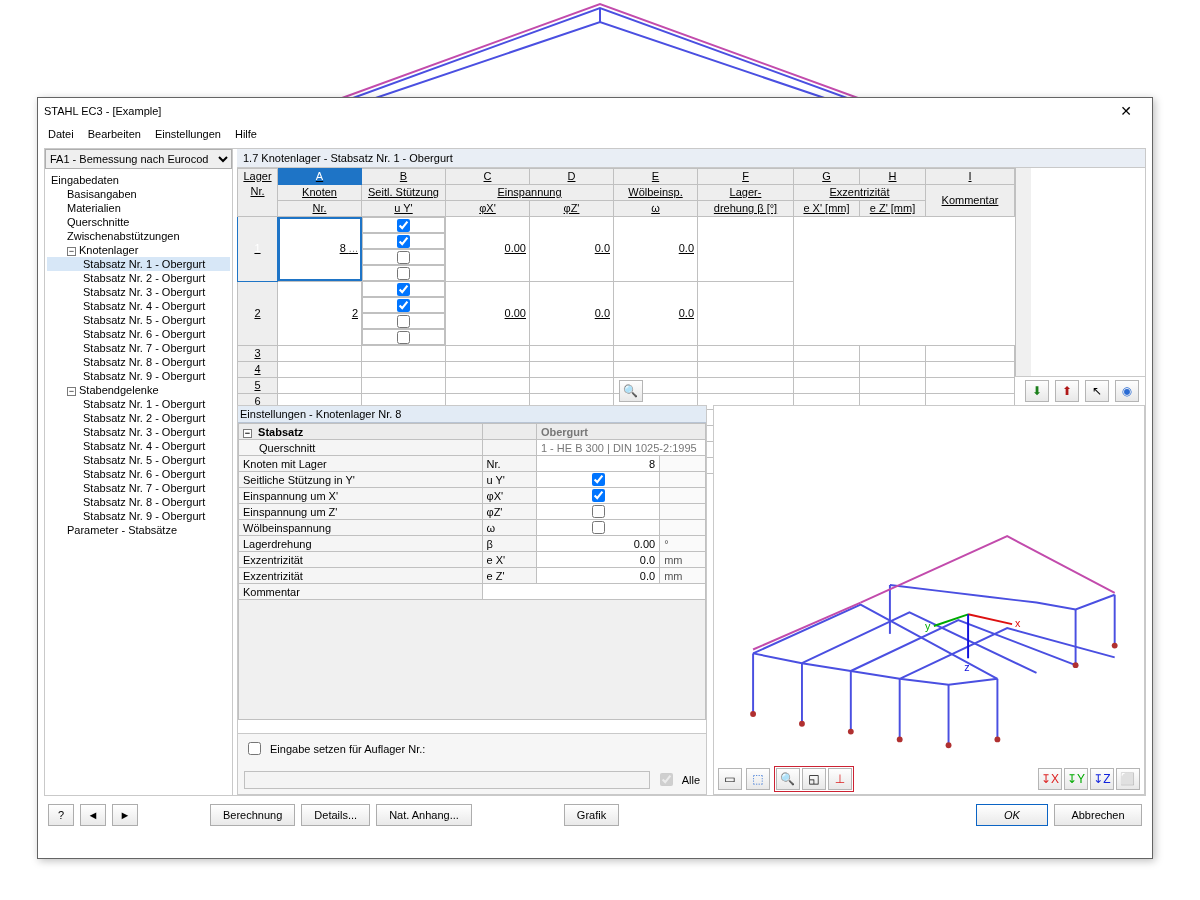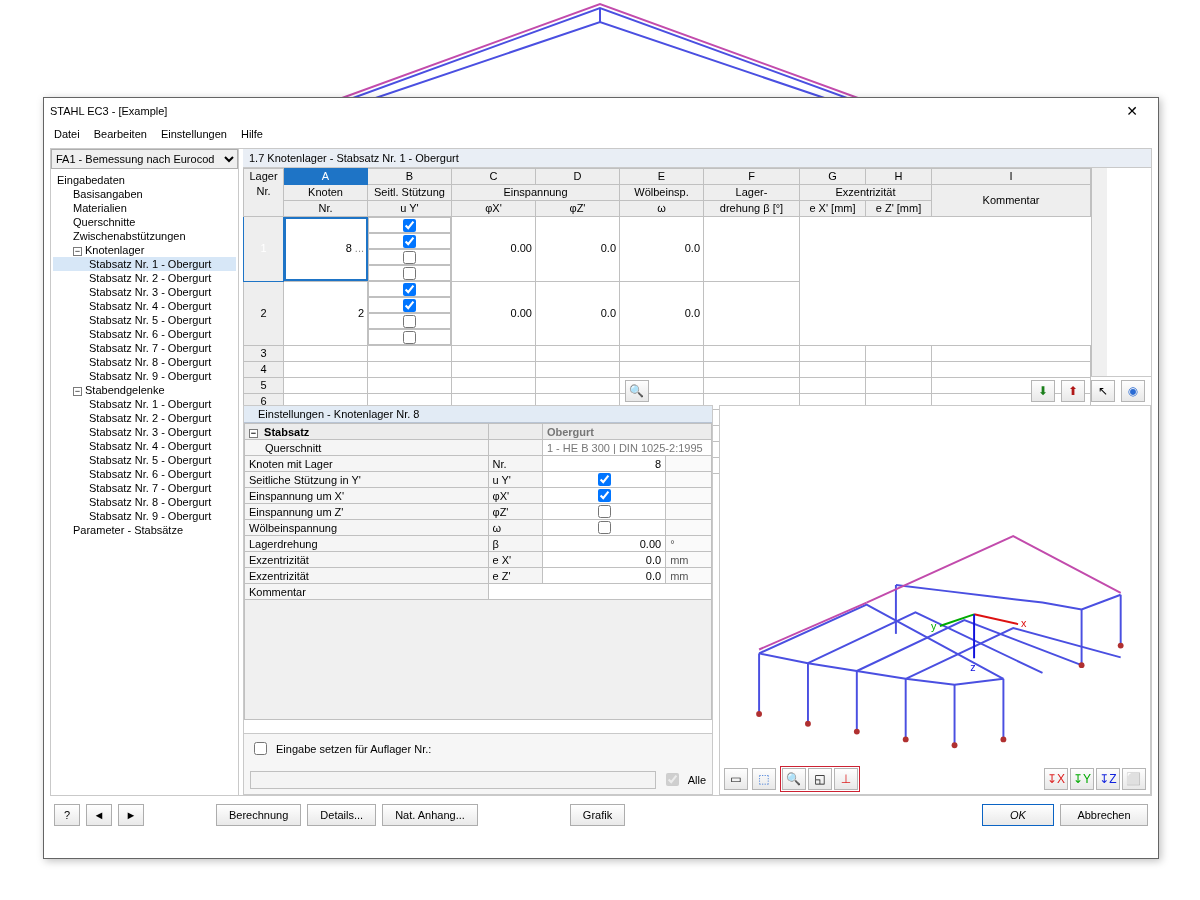--- a/index.html
+++ b/index.html
@@ -1,21 +1,21 @@
 <!DOCTYPE html>
 <html><head>
 <meta charset="utf-8">
 <style>
   * { box-sizing: border-box; font-family: "Segoe UI", Tahoma, sans-serif; font-size: 11px; }
   body { margin: 0; background: #fff; width: 1200px; height: 900px; position: relative; overflow: hidden; }
 
   
   .bg-roof { position:absolute; top:0; left:280px; width:640px; height:120px; pointer-events:none; z-index:0; }
 
-  .dialog { position:absolute; top:97px; left:43px; width:1116px; height:762px; background:#fff; border:1px solid #646464; box-shadow:2px 2px 8px rgba(0,0,0,.25); z-index:5; display:flex; flex-direction:column; }
+  .dialog { position:absolute; top:97px; left:37px; width:1116px; height:762px; background:#fff; border:1px solid #646464; box-shadow:2px 2px 8px rgba(0,0,0,.25); z-index:5; display:flex; flex-direction:column; }
   .titlebar { height:26px; display:flex; align-items:center; padding:0 6px; }
   .titlebar .title { flex:1; }
   .titlebar .xbtn { width:40px; text-align:center; font-size:14px; cursor:default; }
   .menubar { height:20px; display:flex; gap:14px; padding:0 10px; align-items:center; }
   .body { flex:1; display:flex; flex-direction:column; padding:4px 6px 6px 6px; gap:4px; }
 
   .topsplit { display:flex; gap:4px; height:648px; border:1px solid #c9c9c9; }
 
   
   .left { width:188px; border-right:1px solid #c9c9c9; display:flex; flex-direction:column; }
@@ -25,42 +25,42 @@
   .tree-line.sel { background:#d7e7f7; }
   .indent1 { padding-left:20px; } .indent2 { padding-left:36px; }
   .exp { display:inline-block; width:9px; height:9px; border:1px solid #7a7a7a; text-align:center; line-height:7px; font-size:9px; margin-right:3px; background:#fff; }
 
   
   .right { flex:1; display:flex; flex-direction:column; }
   .rightheader { background:#e9eef5; border-bottom:1px solid #c9c9c9; padding:3px 6px; font-weight:400; }
 
   
   .gridwrap { display:flex; border-bottom:1px solid #c9c9c9; height:209px; }
-  table.grid { border-collapse:collapse; table-layout:fixed; width:848px; }
+  table.grid { border-collapse:collapse; table-layout:fixed; width:778px;text-decoration:underline; }
   table.grid th, table.grid td { border:1px solid #c0c0c0; padding:0 3px; height:16px; line-height:15px; background:#fff; }
   table.grid th { background:#eee; font-weight:400; text-align:center; }
   table.grid th.letter { background:#eee; }
   table.grid th.sel, table.grid td.rowheadsel { background:#1e74c6; color:#fff; border-color:#1e74c6; }
   table.grid td.rowhead { background:#eee; text-align:center; }
   table.grid td.num { text-align:right; }
   .chk { display:flex; align-items:center; justify-content:center; }
   .chk input { margin:0; }
   .cell-sel { outline:2px solid #1e74c6; outline-offset:-2px; }
   .vsb { width:16px; background:#f0f0f0; border-left:1px solid #c0c0c0; }
 
   .toolstrip { height:28px; display:flex; align-items:center; padding:2px 6px; gap:6px; }
   .spacer { flex:1; }
   .tbtn { width:24px; height:22px; border:1px solid #b5b5b5; background:linear-gradient(#fefefe,#e8e8e8); display:flex; align-items:center; justify-content:center; font-size:12px; }
   .tbtn.green { color:#1b7f1b; }
   .tbtn.red { color:#b01818; }
 
   
   .lowsplit { display:flex; gap:6px; flex:1; min-height:0; }
   .propwrap { width:470px; display:flex; flex-direction:column; border:1px solid #c9c9c9; }
-  .propheader { background:#e2ebf5; border-bottom:1px solid #b8c4d4; padding:2px 14px; }
+  .propheader { background:#e2ebf5; border-bottom:1px solid #b8c4d4; padding:2px 2px; }
   table.prop { border-collapse:collapse; width:100%; }
   table.prop td { border:1px solid #c0c0c0; height:16px; padding:0 4px; background:#fff; }
   table.prop td.lbl { width:170px; background:#f5f5f5; }
   table.prop td.sym { width:38px; background:#f5f5f5; text-align:left; }
   table.prop td.val { text-align:right; width:86px; }
   table.prop td.u { width:32px; color:#555; background:#fafafa; }
   table.prop tr.cat td { background:#ececec; font-weight:700; }
   .propfill td { background:#f0f0f0 !important; }
   .propfooter { border-top:1px solid #c9c9c9; padding:5px 6px; display:flex; flex-direction:column; gap:12px; background:#f6f6f6; }
   .propfooter .row { display:flex; align-items:center; gap:6px; }

